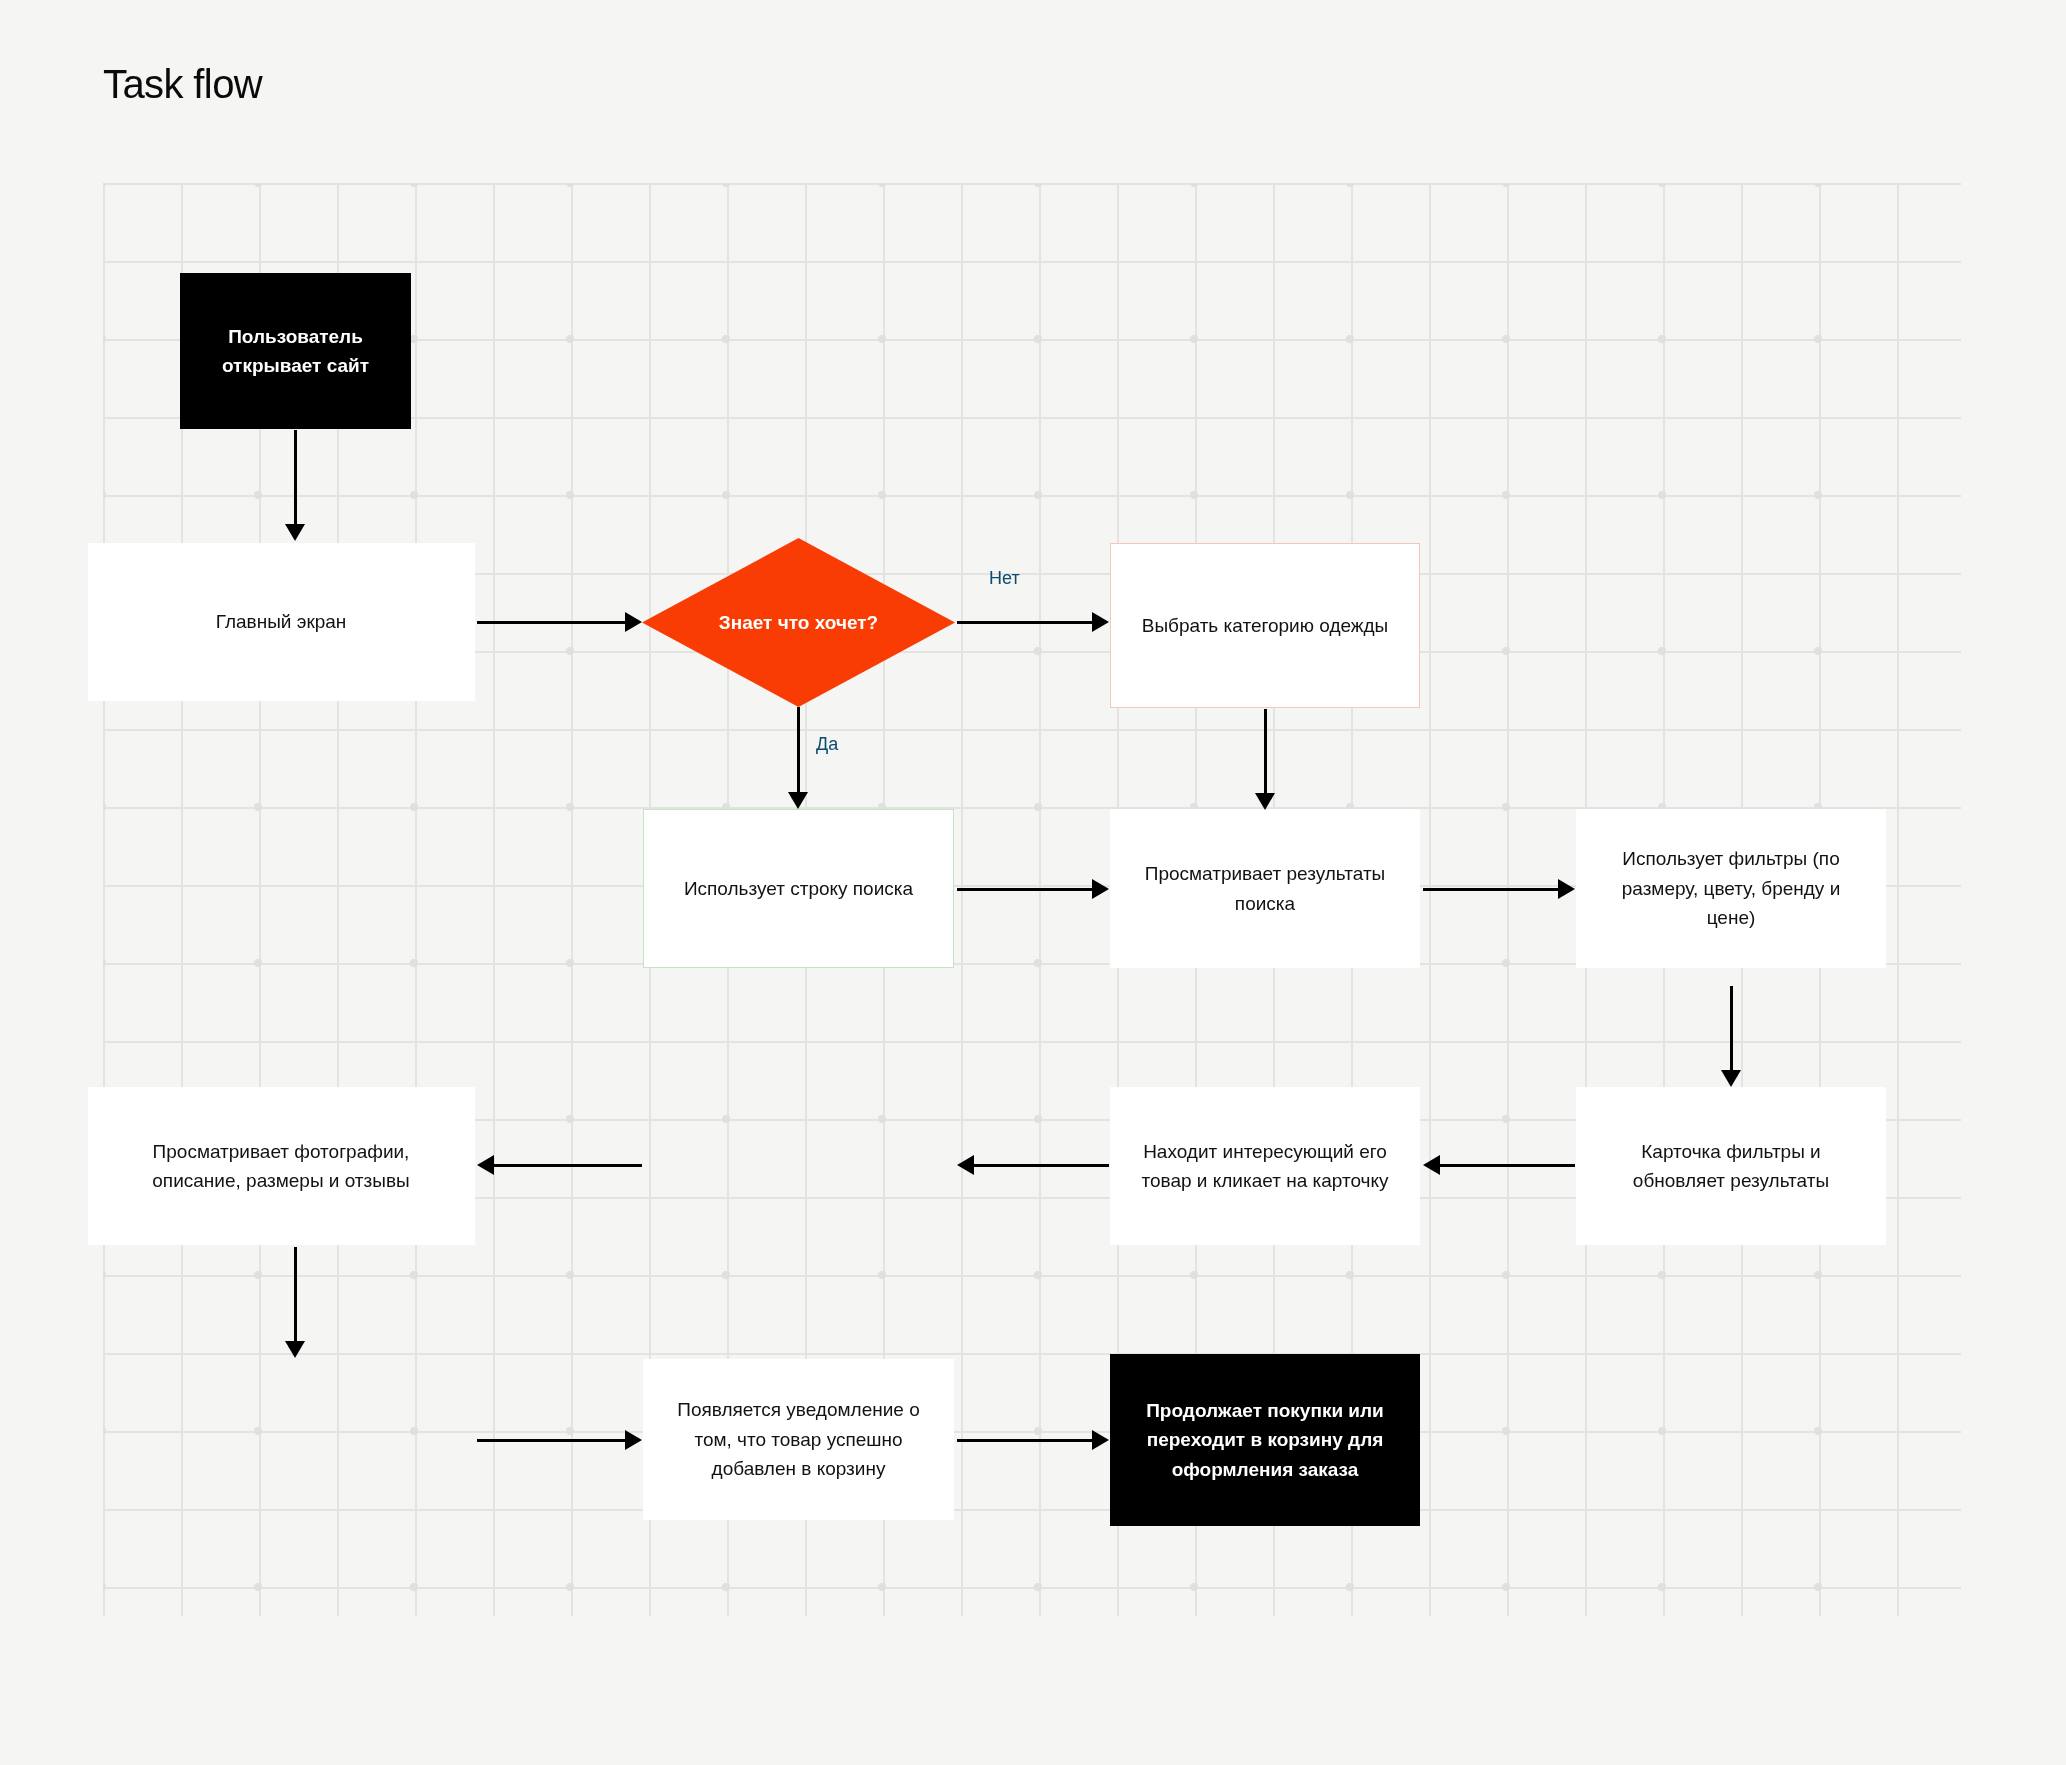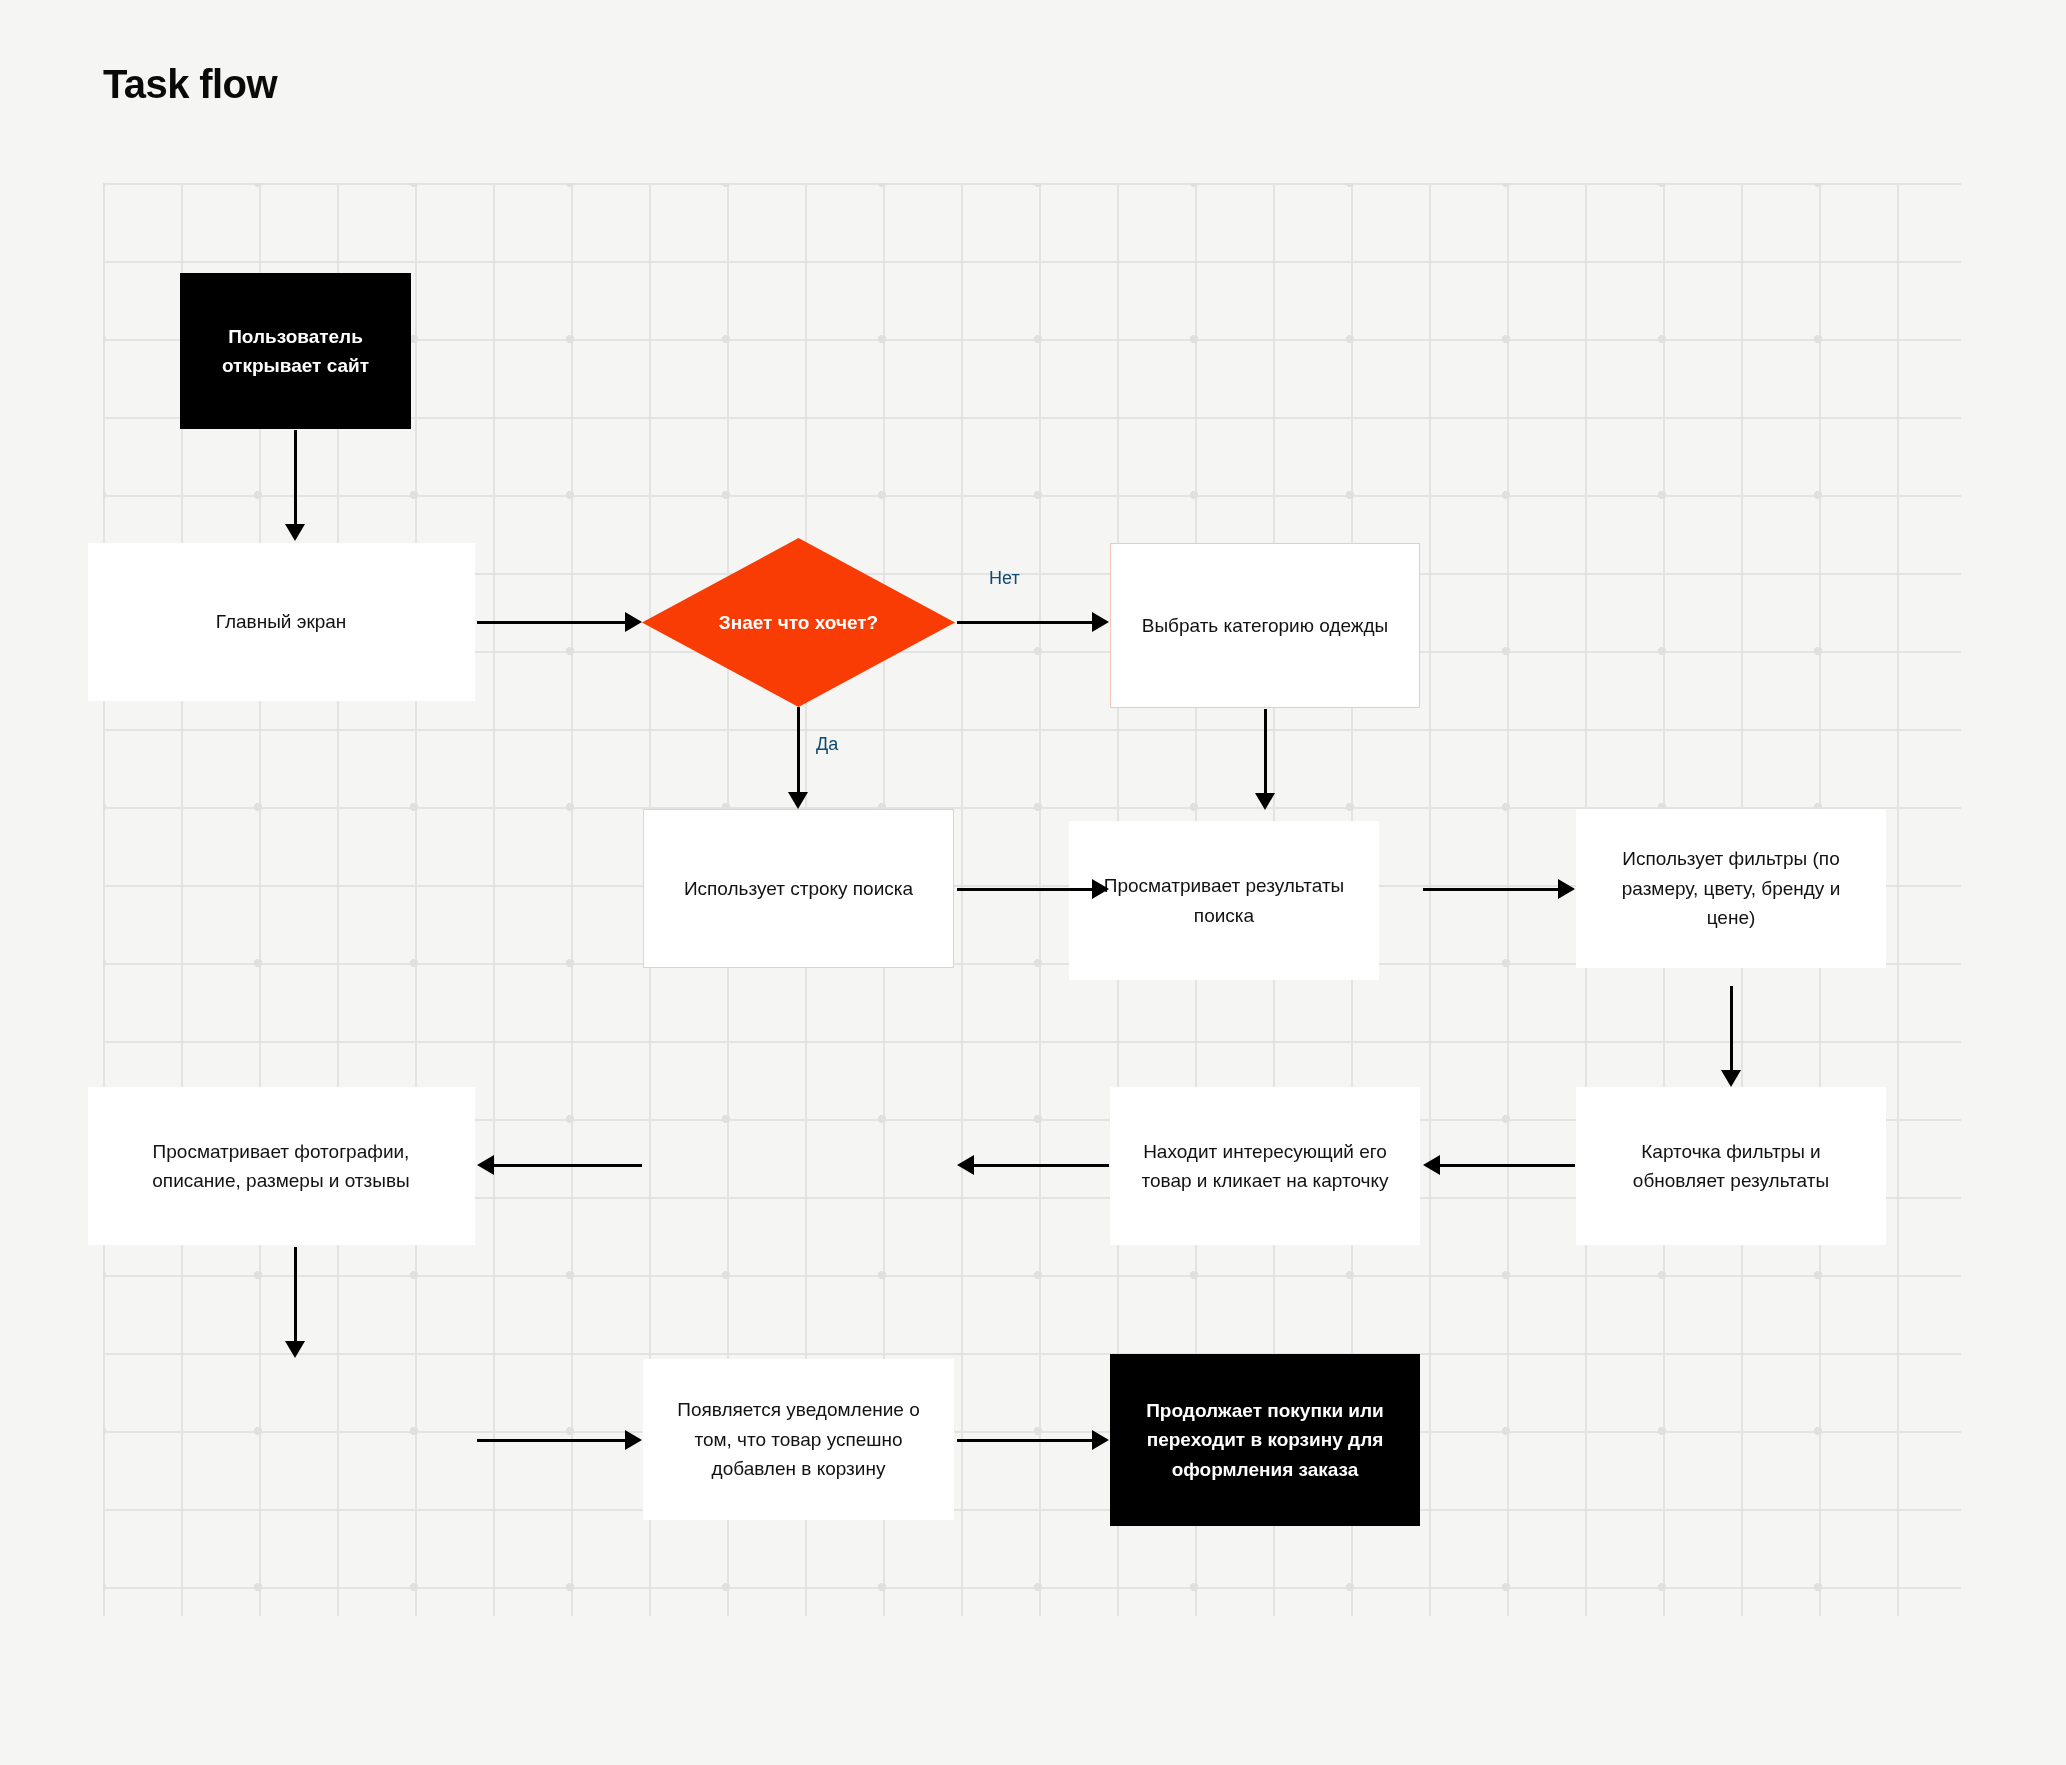--- a/index.html
+++ b/index.html
@@ -13,21 +13,21 @@
     font-family: "Liberation Sans", sans-serif;
     overflow: hidden;
     position: relative;
   }
 
   #page-title {
     position: absolute;
     left: 103px;
     top: 62px;
     font-size: 40px;
-    font-weight: 700;
+    font-weight: 400;
     color: #0A0A0A;
     letter-spacing: -0.6px;
     line-height: 1.1;
   }
 
   
   #canvas {
     position: absolute;
     left: 103px;
     top: 183px;
@@ -139,21 +139,21 @@
     <span class="diamond-shape"></span>
     <span class="diamond-label">Знает что хочет?</span>
   </div>
 
   <div class="node plain" style="left:-15.5px; top:360px; width:387px; height:158px;">Главный экран</div>
 
   <div class="node pink" style="left:1007px; top:360px; width:310px; height:165px;">Выбрать категорию одежды</div>
 
   <div class="node green" style="left:540px; top:626px; width:311px; height:159px;">Использует строку поиска</div>
 
-  <div class="node plain" style="left:966px; top:626px; width:310px; height:159px;margin-top:12px;">Просматривает результаты поиска</div>
+  <div class="node plain" style="left:1007px; top:626px; width:310px; height:159px;">Просматривает результаты поиска</div>
 
   <div class="node plain" style="left:1473px; top:626px; width:310px; height:159px;">Использует фильтры (по размеру, цвету, бренду и цене)</div>
 
   <div class="node plain" style="left:-15.5px; top:904px; width:387px; height:158px;">Просматривает фотографии, описание, размеры и отзывы</div>
 
 
   <div class="node plain" style="left:1007px; top:904px; width:310px; height:158px;">Находит интересующий его товар и кликает на карточку</div>
 
   <div class="node plain" style="left:1473px; top:904px; width:310px; height:158px;">Карточка фильтры и обновляет результаты</div>
 

